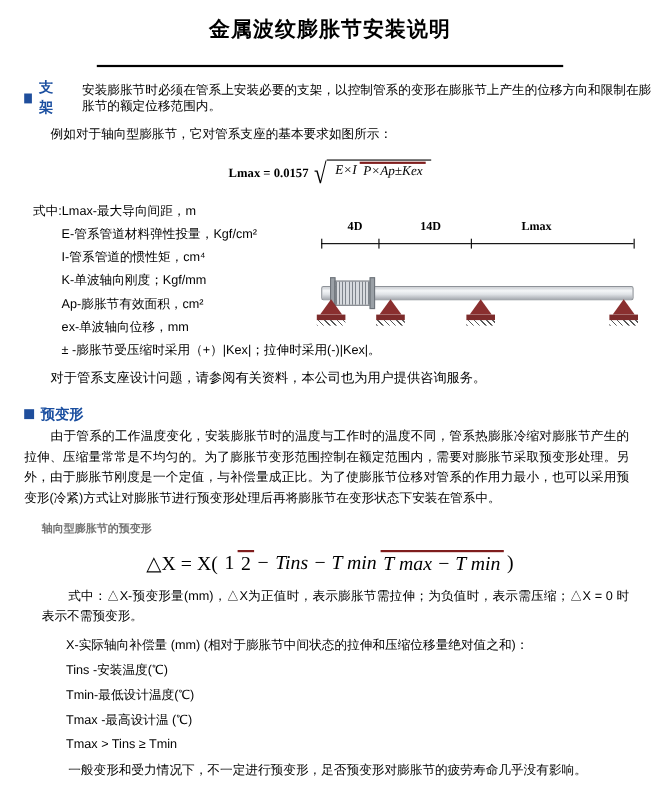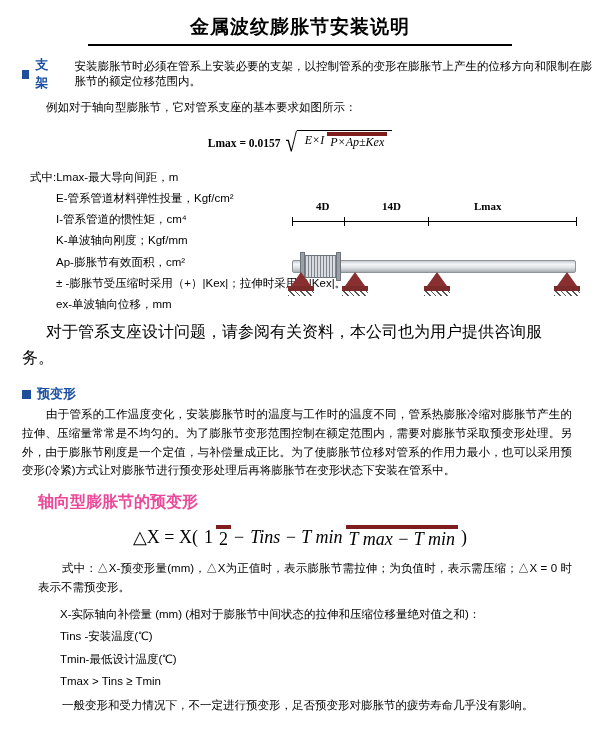--- a/index.html
+++ b/index.html
@@ -20,21 +20,21 @@
     height: 737px;
     padding: 0;
     box-sizing: border-box;
   }
   .title {
     text-align: center;
     font-family: Liberation Sans, sans-serif;
     font-weight: bold;
     font-size: 19px;
     letter-spacing: 1px;
-    margin: 14px 0 4px 0;
+    margin: 14px 0 19px 0;
   }
   .title-rule {
     width: 424px;
     height: 2px;
     background: #000;
     margin: 2px auto 10px auto;
   }
   .body-text {
     font-size: 11.5px;
     line-height: 1.62;
@@ -54,23 +54,23 @@
   }
   .sec-head .sq {
     width: 9px;
     height: 9px;
     background: #1f4e9c;
     margin-right: 6px;
     display: inline-block;
   }
   .sub-head {
     margin: 12px 0 4px 38px;
-    font-size: 16px;
-    font-weight: bold;
-    color: #ec4899;
+    font-size: 10px;
+    font-weight: bold;
+    color: #737373;
   }
   .formula-box {
     display: flex;
     justify-content: center;
     margin: 10px 0 8px 0;
   }
   .formula {
     display: inline-flex;
     align-items: center;
     font-family: "Liberation Serif", serif;
@@ -103,21 +103,21 @@
     flex-direction: row;
     align-items: center;
     vertical-align: middle;
     font-style: italic;
     line-height: 1.15;
   }
   .frac .num {
     padding: 0 3px;
   }
   .frac .den {
-    border-top: 4px solid #7f1d1d;
+    border-top: 2px solid #7f1d1d;
     padding: 0 3px;
   }
   .legend {
     margin: 8px 0 0 30px;
     font-size: 11.5px;
     line-height: 1.85;
   }
   .legend div {
     white-space: nowrap;
   }
@@ -235,21 +235,21 @@
     display: inline-flex;
     align-items: center;
     gap: 3px;
   }
   .list-line {
     font-size: 11.5px;
     line-height: 1.95;
     margin-left: 60px;
   }
   .note {
-    font-size: 16px;
+    font-size: 12px;
     line-height: 1.62;
     margin: 4px 28px 0 22px;
     text-indent: 24px;
   }
 </style>
 </head>
 <body>
 
 <div class="page">
 
@@ -279,22 +279,22 @@
       </span>
     </div>
   </div>
 
   <div class="legend">
     <div>式中:Lmax-最大导向间距，m</div>
     <div class="ind">E-管系管道材料弹性投量，Kgf/cm²</div>
     <div class="ind">I-管系管道的惯性矩，cm⁴</div>
     <div class="ind">K-单波轴向刚度；Kgf/mm</div>
     <div class="ind">Ap-膨胀节有效面积，cm²</div>
+    <div class="ind">ex-单波轴向位移，mm</div>
     <div class="ind">± -膨胀节受压缩时采用（+）|Kex|；拉伸时采用(-)|Kex|。</div>
-    <div class="ind">ex-单波轴向位移，mm</div>
   </div>
 
   <div class="note">对于管系支座设计问题，请参阅有关资料，本公司也为用户提供咨询服务。</div>
 
   <div class="fig-wrap">
     <div class="fig-labels">
       <span style="left:30px;">4D</span>
       <span style="left:96px;">14D</span>
       <span style="left:188px;">Lmax</span>
     </div>
@@ -360,19 +360,20 @@
       <span>)</span>
     </span>
   </div>
 
   <div class="body-text" style="margin-left:38px;">
     <span class="indent" style="display:inline-block;">式中：△X-预变形量(mm)，△X为正值时，表示膨胀节需拉伸；为负值时，表示需压缩；△X = 0 时表示不需预变形。</span>
   </div>
   <div class="list-line" style="margin-top:6px;">X-实际轴向补偿量 (mm) (相对于膨胀节中间状态的拉伸和压缩位移量绝对值之和)：</div>
   <div class="list-line">Tins -安装温度(℃)</div>
   <div class="list-line">Tmin-最低设计温度(℃)</div>
+  <div class="list-line">Tmax -最高设计温 (℃)</div>
   <div class="list-line">Tmax &gt; Tins ≥ Tmin</div>
 
   <div class="body-text" style="margin-left:38px;margin-top:4px;">
     <span class="indent" style="display:inline-block;">一般变形和受力情况下，不一定进行预变形，足否预变形对膨胀节的疲劳寿命几乎没有影响。</span>
   </div>
 
 </div>
 
 </body></html>

